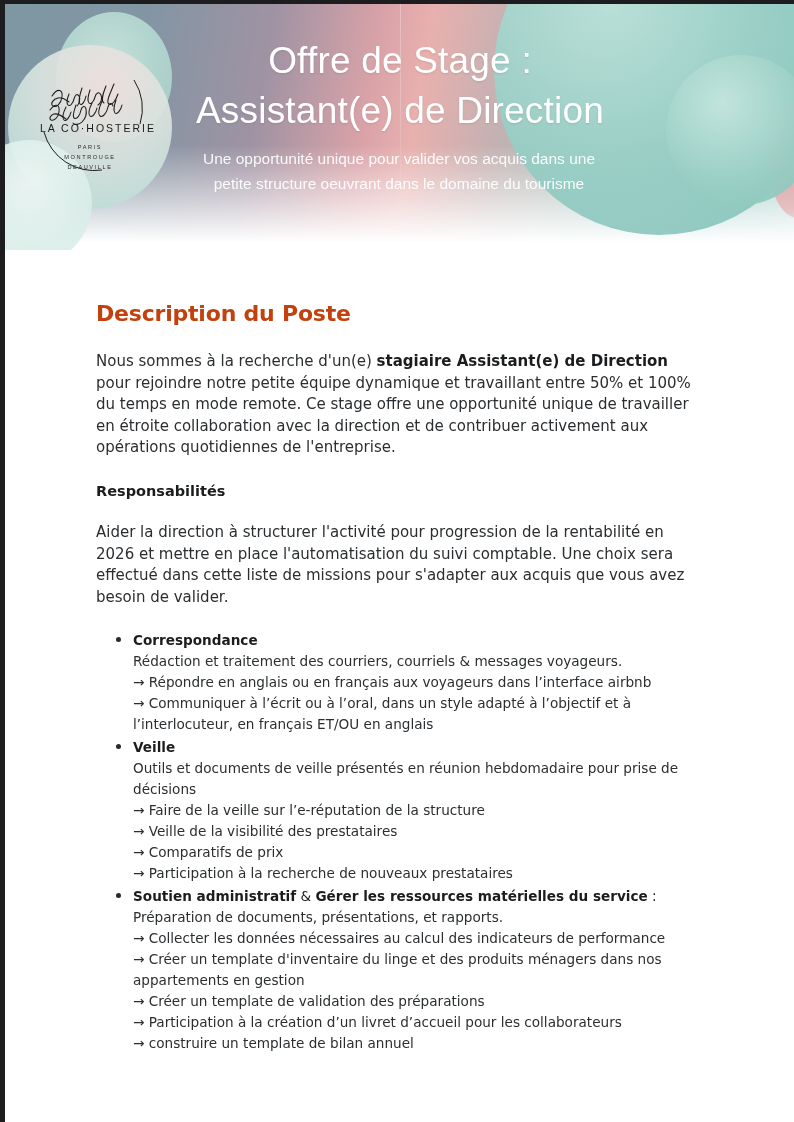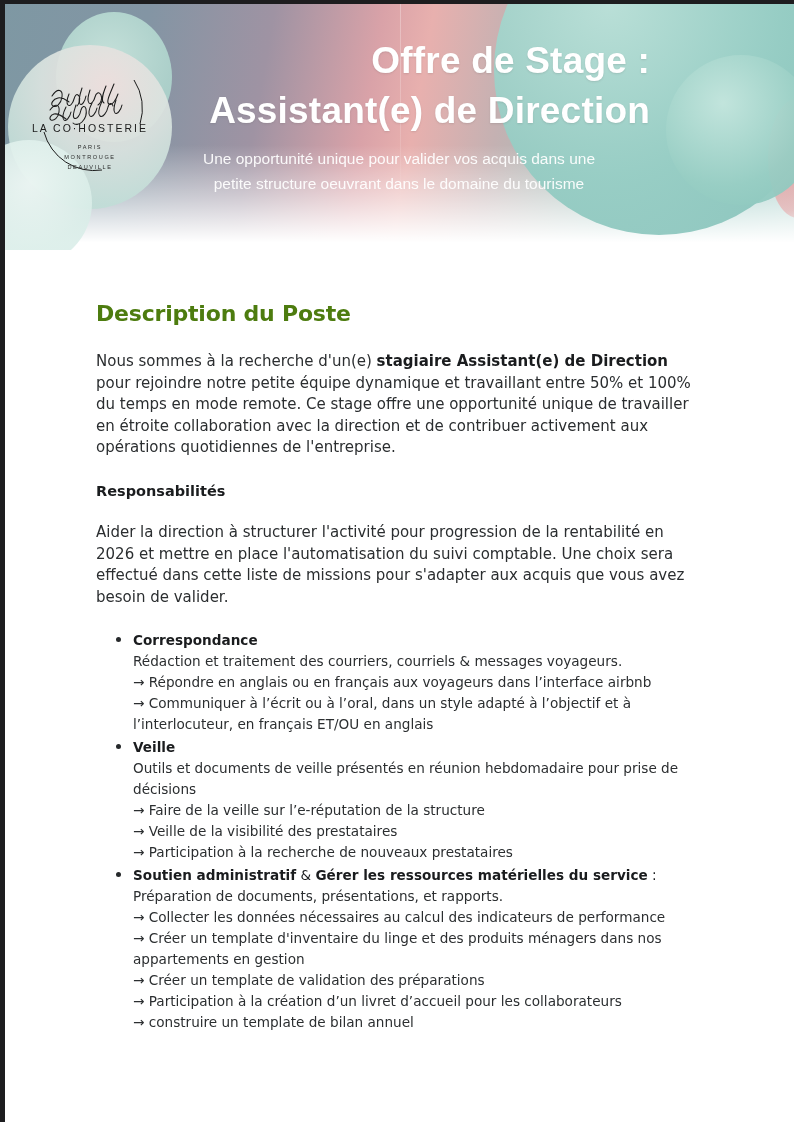--- a/index.html
+++ b/index.html
@@ -127,21 +127,21 @@
   
   .logo {
     position: absolute;
     left: 14px; top: 62px;
     width: 152px; height: 120px;
     z-index: 6;
   }
   .logo svg { display: block; }
   .logo-wordmark {
     position: absolute;
-    left: 0; top: 60px;
+    left: 8px; top: 60px;
     width: 152px;
     text-align: center;
     font-family: "Liberation Sans", sans-serif;
     font-size: 10.5px;
     letter-spacing: 2.0px;
     color: #1b1b1b;
     white-space: nowrap;
   }
   .logo-cities {
     position: absolute;
@@ -153,23 +153,23 @@
     line-height: 10px;
     letter-spacing: 1.6px;
     color: #2b2b2b;
   }
 
   
   .banner-title {
     position: absolute;
     left: 150px; top: 36px;
     width: 500px;
-    text-align: right;
+    text-align: center;
     font-family: "Liberation Sans", sans-serif;
-    font-weight: bold;
+    font-weight: normal;
     font-size: 37px;
     line-height: 50px;
     color: #ffffff;
     letter-spacing: 0.2px;
     z-index: 8;
     text-shadow: 0 1px 2px rgba(90,90,90,0.18);
   }
   .banner-subtitle {
     position: absolute;
     left: 149px; top: 146px;
@@ -187,21 +187,21 @@
     position: absolute;
     left: 96px; top: 300px;
     width: 604px;
     color: #26292b;
   }
   .section-title {
     font-family: "DejaVu Sans", sans-serif;
     font-weight: bold;
     font-size: 22px;
     line-height: 28px;
-    color: #4d7c0f;
+    color: #c2410c;
     margin: 0 0 23px 0;
     letter-spacing: -0.2px;
   }
   .para {
     font-size: 15px;
     line-height: 21.6px;
     color: #2b2e30;
     margin: 0 0 22px 0;
   }
   .para b { font-weight: bold; color: #1a1c1e; }
@@ -324,20 +324,21 @@
           <div class="resp-desc">Rédaction et traitement des courriers, courriels &amp; messages voyageurs.</div>
           <div class="resp-sub"><span class="arrow">→ </span><span>Répondre en anglais ou en français aux voyageurs dans l’interface airbnb</span></div>
           <div class="resp-sub"><span class="arrow">→ </span><span>Communiquer à l’écrit ou à l’oral, dans un style adapté à l’objectif et à l’interlocuteur, en français ET/OU en anglais</span></div>
         </li>
         <li class="resp-item">
           <span class="resp-bullet"></span>
           <div class="resp-head"><span>Veille</span></div>
           <div class="resp-desc">Outils et documents de veille présentés en réunion hebdomadaire pour prise de décisions</div>
           <div class="resp-sub"><span class="arrow">→ </span><span>Faire de la veille sur l’e-réputation de la structure</span></div>
           <div class="resp-sub"><span class="arrow">→ </span><span>Veille de la visibilité des prestataires</span></div>
+          <div class="resp-sub"><span class="arrow">→ </span><span>Comparatifs de prix</span></div>
           <div class="resp-sub"><span class="arrow">→ </span><span>Participation à la recherche de nouveaux prestataires</span></div>
         </li>
         <li class="resp-item">
           <span class="resp-bullet"></span>
           <div class="resp-head"><span>Soutien administratif</span><span class="light"> &amp; </span><span>Gérer les ressources matérielles du service</span><span class="light"> :</span></div>
           <div class="resp-desc">Préparation de documents, présentations, et rapports.</div>
           <div class="resp-sub"><span class="arrow">→ </span><span>Collecter les données nécessaires au calcul des indicateurs de performance</span></div>
           <div class="resp-sub"><span class="arrow">→ </span><span>Créer un template d'inventaire du linge et des produits ménagers dans nos appartements en gestion</span></div>
           <div class="resp-sub"><span class="arrow">→ </span><span>Créer un template de validation des préparations</span></div>
           <div class="resp-sub"><span class="arrow">→ </span><span>Participation à la création d’un livret d’accueil pour les collaborateurs</span></div>

